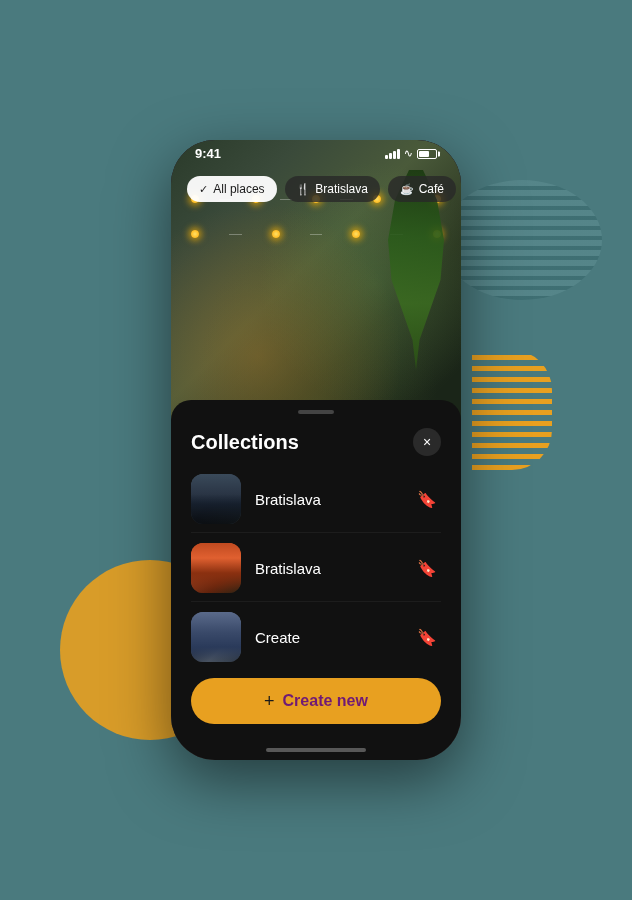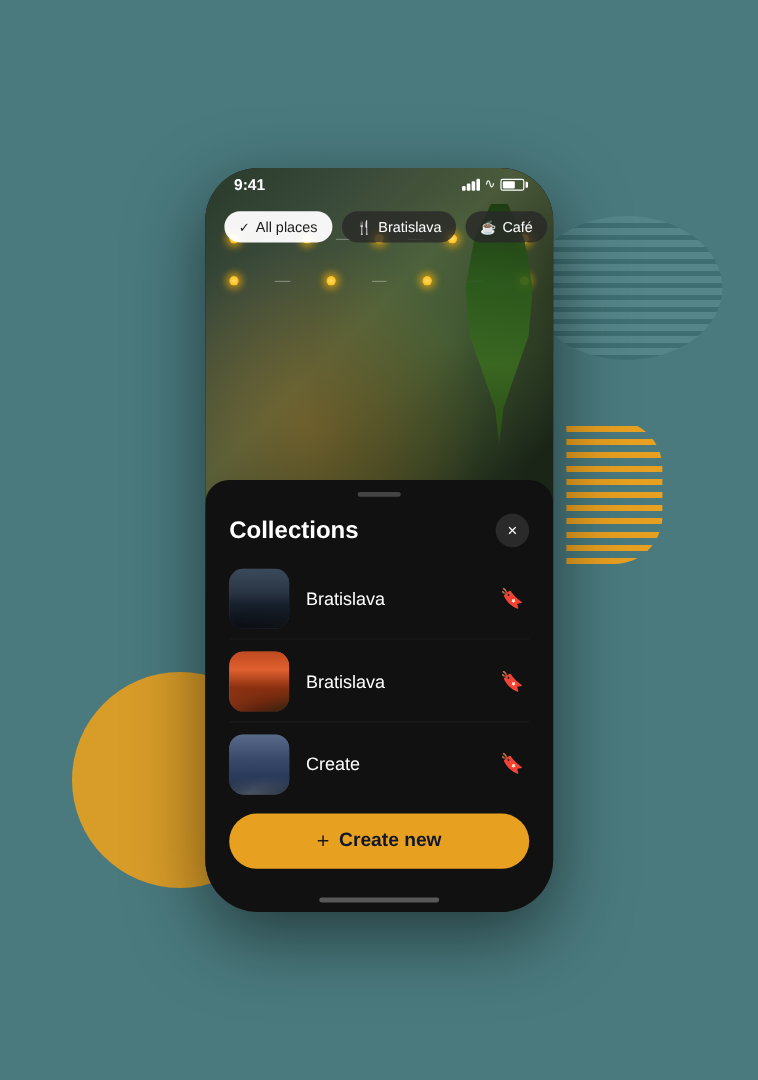--- a/index.html
+++ b/index.html
@@ -394,21 +394,21 @@
     .create-new-plus {
       font-size: 18px;
       color: #1a1a1a;
       font-weight: 300;
       line-height: 1;
     }
 
     .create-new-label {
       font-size: 16px;
       font-weight: 600;
-      color: #0f172a;
+      color: #701a75;
     }
 
     
     .home-indicator {
       height: 20px;
       display: flex;
       align-items: center;
       justify-content: center;
       flex-shrink: 0;
     }

